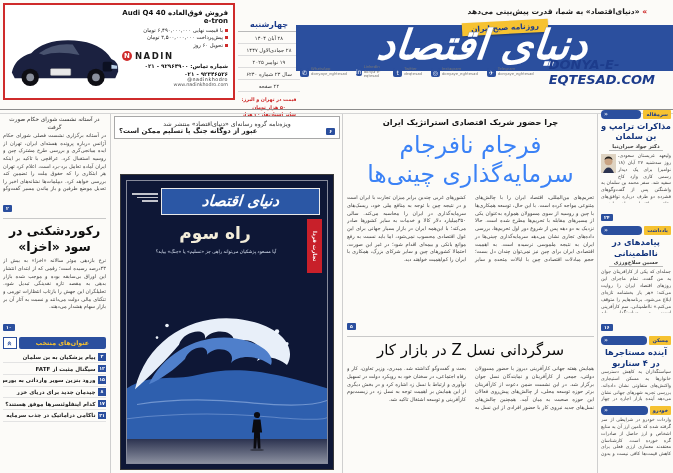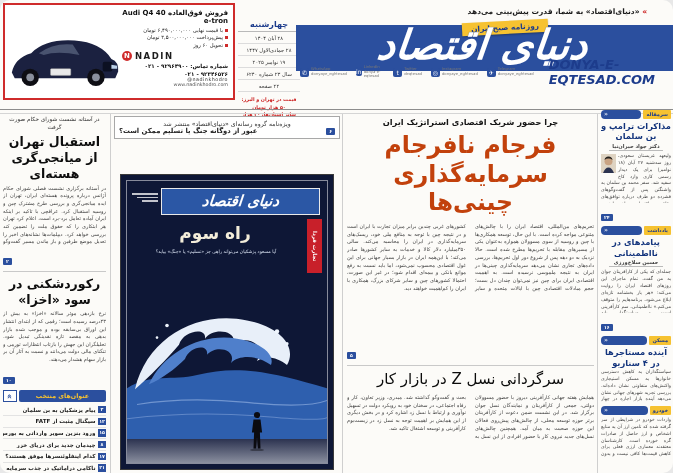--- a/index.html
+++ b/index.html
@@ -1,17 +1,17 @@
 <!DOCTYPE html>
 <html lang="fa" dir="rtl"><head>
 <meta charset="utf-8">
 <style>
   html,body{margin:0;padding:0;background:#e8e8e8;}
   #page{position:relative;width:673px;height:473px;background:#fcfbf8;overflow:hidden;
-        direction:rtl;font-family:"DejaVu Sans",sans-serif;color:#222;margin:0 auto;border-radius:10px;}
+        direction:rtl;font-family:"DejaVu Sans",sans-serif;color:#222;margin:0 auto;}
   
   .ad{position:absolute;left:3px;top:3px;width:228px;height:93px;border:2px solid #cf2b2b;background:#fff;}
   .ad-car{position:absolute;left:2px;bottom:3px;width:116px;height:74px;}
   .ad-text{position:absolute;right:5px;top:4px;width:106px;text-align:right;}
   .ad-title{font-size:7px;font-weight:bold;color:#101010;}
   .ad-title .lat{direction:ltr;unicode-bidi:embed;}
   .ad-bullet{font-size:5.3px;color:#222;margin-top:1.5px;}
   .bdot{display:inline-block;width:3px;height:3px;background:#cf2b2b;margin-left:2px;vertical-align:middle;}
   .ad-brand{margin-top:3px;display:flex;align-items:center;gap:3px;justify-content:flex-start;direction:ltr;}
   .n-mark{width:10px;height:10px;border-radius:50%;background:#cf2b2b;color:#fff;font-size:7px;font-weight:bold;
@@ -78,21 +78,21 @@
   .cov-logo{position:absolute;top:38px;right:5px;width:15px;height:54px;background:#c8202a;color:#fff;
             writing-mode:vertical-rl;font-size:5.5px;font-weight:bold;text-align:center;line-height:15px;}
   .cov-title{position:absolute;top:42px;left:0;right:24px;text-align:center;font-size:17px;font-weight:bold;color:#f3edda;}
   .cov-sub{position:absolute;top:68px;left:4px;right:26px;text-align:center;font-size:4.6px;color:#d9e2f2;}
   .cov-wave{position:absolute;left:0;right:0;bottom:20px;height:152px;}
   .cov-floor{position:absolute;bottom:0;left:0;right:0;height:24px;background:linear-gradient(#2c3350,#8a8f9f);}
   .cov-man{position:absolute;bottom:12px;right:62px;width:16px;height:40px;}
   
   .col-center{position:absolute;left:347px;top:116px;width:247px;height:357px;overflow:hidden;}
   .mc-kicker{font-size:8.3px;font-weight:bold;color:#161616;text-align:center;line-height:1.55;}
-  .mc-h{font-size:23.5px;font-weight:bold;color:#c2410c;text-align:center;line-height:1.22;margin-top:2px;}
+  .mc-h{font-size:23.5px;font-weight:normal;color:#3b82f6;text-align:center;line-height:1.22;margin-top:2px;}
   .twocol{column-count:2;column-gap:9px;margin-top:6px;font-size:5.1px;color:#3d3d3d;
           text-align:justify;line-height:1.52;overflow:hidden;}
   .mainbody{height:118px;} .genzbody{height:80px;}
   .genz-h{font-size:15px;font-weight:normal;color:#0b0b0b;text-align:center;margin-top:3px;}
   
   .col-right{position:absolute;left:601px;top:107px;width:70px;height:366px;overflow:hidden;}
   .sec-head{display:flex;gap:2px;height:9px;margin:3px 0 2px;}
   .sec-tag{background:#f6c231;color:#1d3c8c;font-size:5px;font-weight:bold;padding:0 3px;line-height:9px;border-radius:1px;flex:none;}
   .sec-bar{flex:1;background:#2b4f9e;border-radius:4px;color:#fff;font-size:6.5px;line-height:9px;padding:0 3px;text-align:left;}
   .sec-h{font-size:8.3px;font-weight:bold;color:#14357d;text-align:center;line-height:1.25;margin:1px 0;}
@@ -184,21 +184,20 @@
     </div>
   </div>
 
   <div class="hr-header"></div>
   <div class="vr" style="left:110px"></div>
   <div class="vr" style="left:342px"></div>
   <div class="vr" style="left:597px"></div>
 
   <div class="col-left">
     <div class="kicker-s">در آستانه نشست شورای حکام صورت گرفت</div>
-    <div class="hl-l">استقبال تهران از میانجی‌گری هسته‌ای</div>
     <div class="body-t h64">در آستانه برگزاری نشست فصلی شورای حکام آژانس درباره پرونده هسته‌ای ایران، تهران از ایده میانجی‌گری و بررسی طرح مشترک چین و روسیه استقبال کرد. عراقچی با تاکید بر اینکه ایران آماده تعامل برد-برد است، اعلام کرد تهران هر ابتکاری را که حقوق ملت را تضمین کند بررسی خواهد کرد. دیپلمات‌ها نشانه‌های اخیر را تعدیل موضع طرفین و باز ماندن مسیر گفت‌وگو ارزیابی می‌کنند.</div>
     <div class="pline"><span class="pbadge">۲</span></div>
     <div class="divider"></div>
     <div class="hl-l">رکوردشکنی در سود «اخزا»</div>
     <div class="body-t h54">نرخ بازدهی موثر سالانه «اخزا» به بیش از ۴۳درصد رسیده است؛ رقمی که از ابتدای انتشار این اوراق بی‌سابقه بوده و موجب شده بازار بدهی به مقصد تازه نقدینگی تبدیل شود. تحلیلگران این جهش را بازتاب انتظارات تورمی و تنگنای مالی دولت می‌دانند و نسبت به آثار آن بر بازار سهام هشدار می‌دهند.</div>
     <div class="pline"><span class="pbadge">۱۰</span></div>
 
     <div class="idx">
       <div class="idx-head">
         <div class="idx-title">عنوان‌های منتخب</div>

